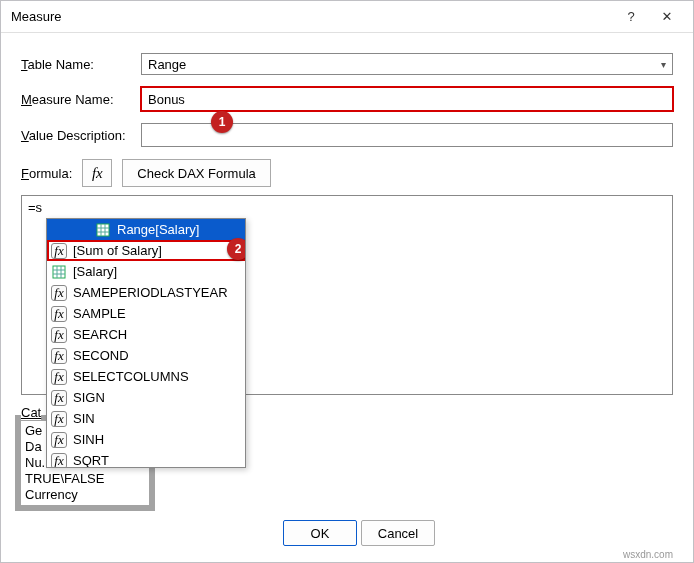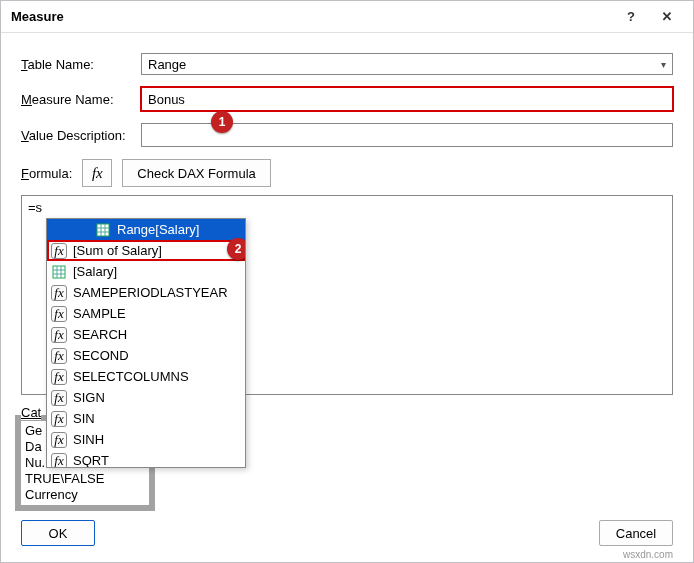--- a/index.html
+++ b/index.html
@@ -7,21 +7,21 @@
     .dialog {
       width: 694px; height: 563px;
       background: #fff;
       border: 1px solid #c0c0c4;
       box-shadow: 2px 2px 8px rgba(0,0,0,0.15);
       position: relative;
       display: flex; flex-direction: column;
     }
     .titlebar {
       height: 32px; display: flex; align-items: center;
-      padding: 0 8px 0 10px; border-bottom: 1px solid #e0e0e0; font-weight: bold;
+      padding: 0 8px 0 10px; border-bottom: 1px solid #e0e0e0;
     }
     .titlebar .title { flex: 1; }
     .titlebar .help, .titlebar .close {
       width: 36px; height: 28px; display: flex; align-items: center; justify-content: center;
       color: #333;
     }
     .content { padding: 20px 20px 8px 20px; flex: 1; position: relative; }
     .row { display: flex; align-items: center; margin-bottom: 12px; gap: 8px; }
     .label { width: 112px; }
     .label u { text-decoration: underline; }
@@ -79,22 +79,23 @@
     .badge2 { position: absolute; left: 180px; top: -2px; }
     .category-box {
       position: absolute; left: 14px; top: 382px; width: 140px;
       border: 6px solid #a3a3a3; background:#fff; padding: 2px 4px; z-index: 1;
       line-height: 16px;
     }
     .cat-label {
       position: absolute; left: 20px; top: 372px; z-index: 2; background:#fff;
     }
     .buttons {
-      display:flex; justify-content:space-between; gap: 4px; padding: 12px 20px 16px;
+      display:flex; justify-content:center; gap: 4px; padding: 12px 20px 16px;
       border-top: none;
+      margin-left: 24px;
     }
     .btn {
       min-width: 74px; height: 26px; border: 1px solid #aaa; background:#fdfdfd;
       display:flex; align-items:center; justify-content:center; border-radius: 2px;
     }
     .btn.primary { border: 1.5px solid #0a5bcc; }
     .watermark { position:absolute; right:20px; bottom:2px; font-size:10px; color:#999; }
     .dropdown-inner::-webkit-scrollbar { width: 14px; }
     .dropdown-inner::-webkit-scrollbar-thumb { background:#c6c6c6; border:2px solid #eee; }
     .dropdown-inner::-webkit-scrollbar-track { background:#f0f0f0; }

